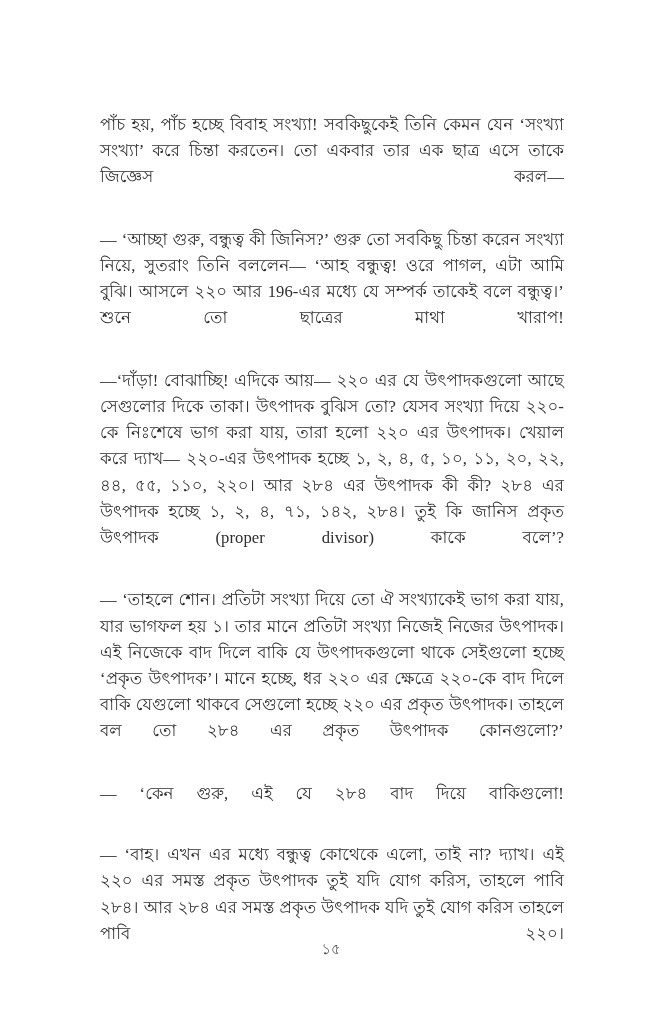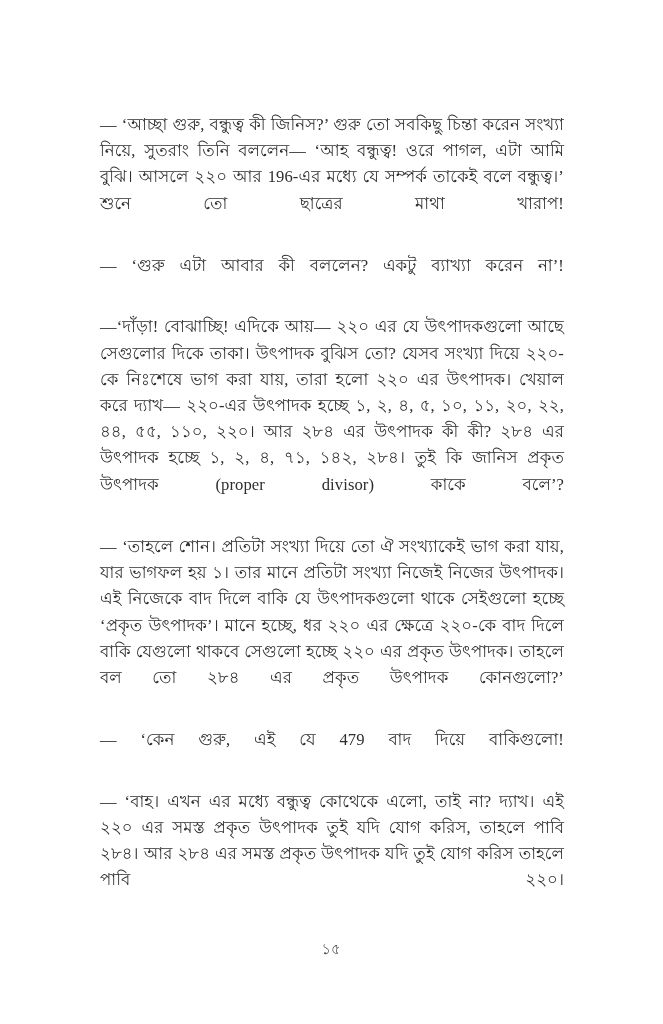--- a/index.html
+++ b/index.html
@@ -64,31 +64,31 @@
     font-family: "Liberation Serif", "DejaVu Serif", serif;
   }
 </style>
 </head>
 <body>
 
 <div class="page">
 
   <div class="text-block">
 
+    <p class="para">পাঁচ হয়, পাঁচ হচ্ছে বিবাহ সংখ্যা! সবকিছুকেই তিনি কেমন যেন ‘সংখ্যা সংখ্যা’ করে চিন্তা করতেন। তো একবার তার এক ছাত্র এসে তাকে জিজ্ঞেস করল—</p>
 
     <p class="para">— ‘আচ্ছা গুরু, বন্ধুত্ব কী জিনিস?’ গুরু তো সবকিছু চিন্তা করেন সংখ্যা নিয়ে, সুতরাং তিনি বললেন— ‘আহ বন্ধুত্ব! ওরে পাগল, এটা আমি বুঝি। আসলে ২২০ আর 196-এর মধ্যে যে সম্পর্ক তাকেই বলে বন্ধুত্ব।’ শুনে তো ছাত্রের মাথা খারাপ!</p>
 
-    <p class="para tight">— ‘গুরু এটা আবার কী বললেন? একটু ব্যাখ্যা করেন না’!</p>
 
     <p class="para">—‘দাঁড়া! বোঝাচ্ছি! এদিকে আয়— ২২০ এর যে উৎপাদকগুলো আছে সেগুলোর দিকে তাকা। উৎপাদক বুঝিস তো? যেসব সংখ্যা দিয়ে ২২০-কে নিঃশেষে ভাগ করা যায়, তারা হলো ২২০ এর উৎপাদক। খেয়াল করে দ্যাখ— ২২০-এর উৎপাদক হচ্ছে ১, ২, ৪, ৫, ১০, ১১, ২০, ২২, ৪৪, ৫৫, ১১০, ২২০। আর ২৮৪ এর উৎপাদক কী কী? ২৮৪ এর উৎপাদক হচ্ছে ১, ২, ৪, ৭১, ১৪২, ২৮৪। তুই কি জানিস প্রকৃত উৎপাদক (proper divisor) কাকে বলে’?</p>
 
 
     <p class="para">— ‘তাহলে শোন। প্রতিটা সংখ্যা দিয়ে তো ঐ সংখ্যাকেই ভাগ করা যায়, যার ভাগফল হয় ১। তার মানে প্রতিটা সংখ্যা নিজেই নিজের উৎপাদক। এই নিজেকে বাদ দিলে বাকি যে উৎপাদকগুলো থাকে সেইগুলো হচ্ছে ‘প্রকৃত উৎপাদক’। মানে হচ্ছে, ধর ২২০ এর ক্ষেত্রে ২২০-কে বাদ দিলে বাকি যেগুলো থাকবে সেগুলো হচ্ছে ২২০ এর প্রকৃত উৎপাদক। তাহলে বল তো ২৮৪ এর প্রকৃত উৎপাদক কোনগুলো?’</p>
 
-    <p class="para tight">— ‘কেন গুরু, এই যে 479 বাদ দিয়ে বাকিগুলো!</p>
+    <p class="para tight">— ‘কেন গুরু, এই যে ২৮৪ বাদ দিয়ে বাকিগুলো!</p>
 
     <p class="para">— ‘বাহ। এখন এর মধ্যে বন্ধুত্ব কোথেকে এলো, তাই না? দ্যাখ। এই ২২০ এর সমস্ত প্রকৃত উৎপাদক তুই যদি যোগ করিস, তাহলে পাবি ২৮৪। আর ২৮৪ এর সমস্ত প্রকৃত উৎপাদক যদি তুই যোগ করিস তাহলে পাবি ২২০।</p>
 
   </div>
 
   <div class="page-number">১৫</div>
 
 </div>
 
 </body></html>

